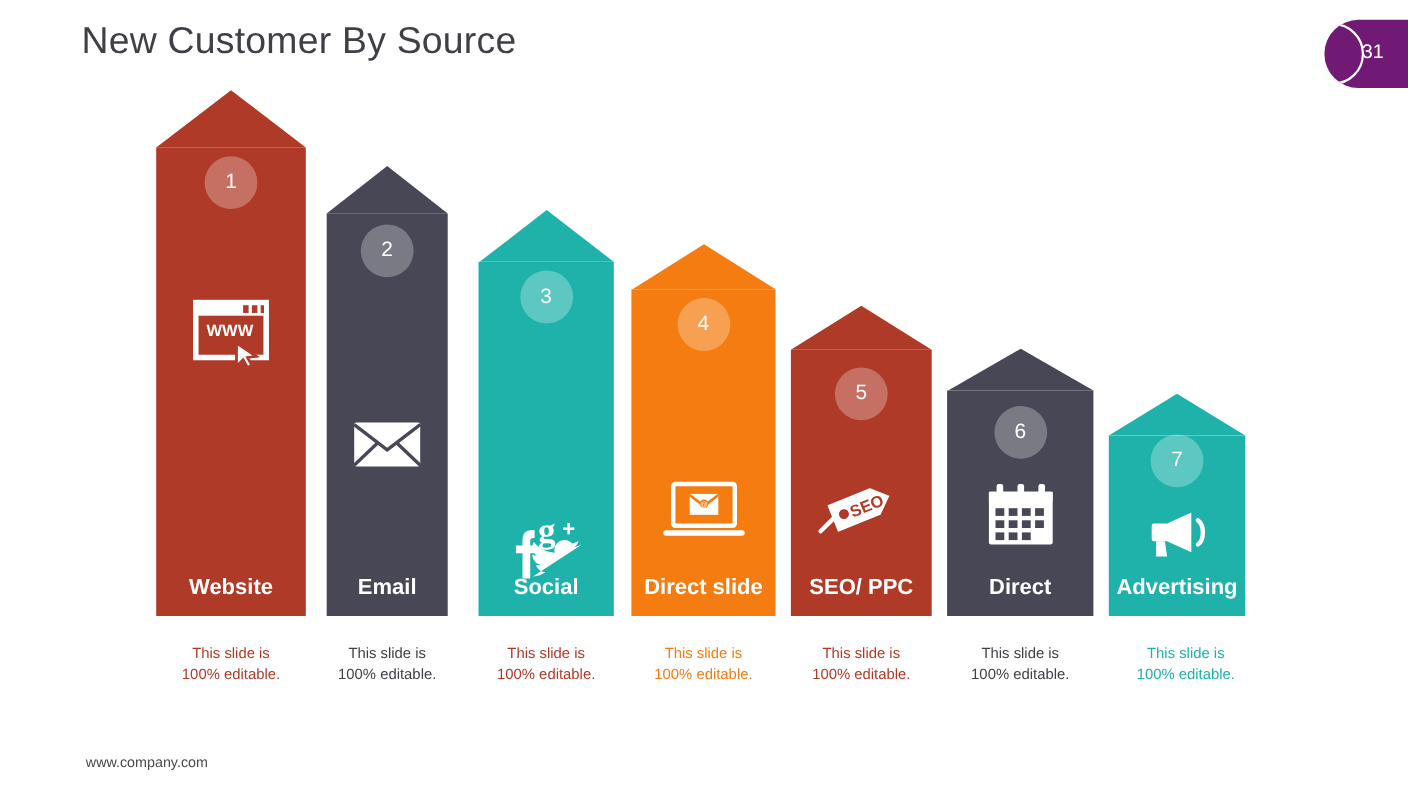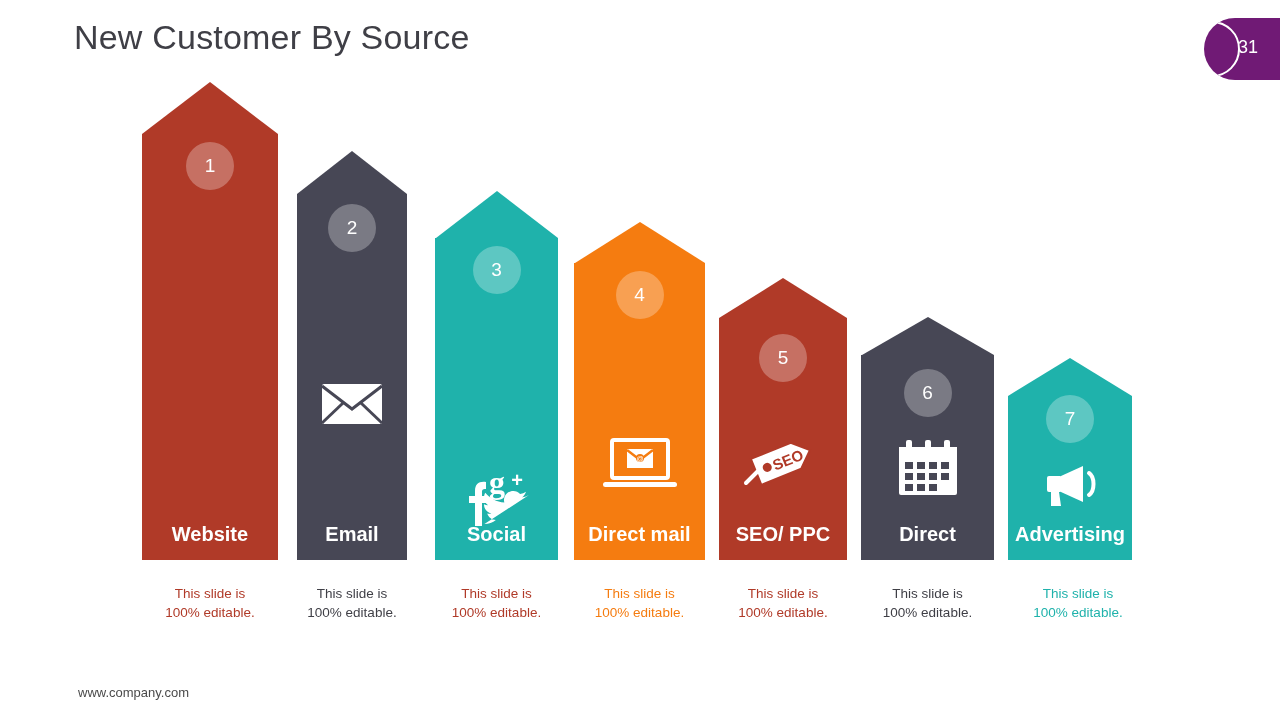--- a/index.html
+++ b/index.html
@@ -154,20 +154,31 @@
 </div>
 
 <div class="chart">
 
   <div class="col" style="left:142px; width:136px; height:478px;">
     <div class="arrow">
       <div class="head" style="border-left-width:68px; border-right-width:68px; border-bottom-width:52px; border-bottom-color:#b03a28;"></div>
       <div class="body" style="height:426px; background:#b03a28;"></div>
     </div>
     <div class="badge-num" style="top:60px;">1</div>
+    <div class="col-icon" style="top:190px;">
+      <svg width="70" height="62" viewBox="0 0 70 62">
+        <rect x="3" y="3" width="64" height="50" fill="none" stroke="#ffffff" stroke-width="5"></rect>
+        <rect x="3" y="3" width="64" height="12" fill="#ffffff"></rect>
+        <rect x="46" y="5.5" width="5" height="7" fill="#b03a28"></rect>
+        <rect x="54" y="5.5" width="5" height="7" fill="#b03a28"></rect>
+        <rect x="62" y="5.5" width="3" height="7" fill="#b03a28"></rect>
+        <text x="34" y="33" fill="#ffffff" font-family="'Liberation Sans', sans-serif" font-size="15" font-weight="bold" text-anchor="middle">WWW</text>
+        <path d="M40 40 L40 61 L46 55 L50 62 L54 60 L50 53 L58 52 Z" fill="#ffffff" stroke="#b03a28" stroke-width="2.5"></path>
+      </svg>
+    </div>
     <div class="col-label">Website</div>
   </div>
   <div class="col-desc" style="left:142px; width:136px; color:#b03a28;">
     <div>This slide is</div>
     <div>100% editable.</div>
   </div>
 
   <div class="col" style="left:297px; width:110px; height:409px;">
     <div class="arrow">
       <div class="head" style="border-left-width:55px; border-right-width:55px; border-bottom-width:43px; border-bottom-color:#474755;"></div>
@@ -219,21 +230,21 @@
     <div class="col-icon" style="top:215px;">
       <svg width="78" height="54" viewBox="0 0 78 54">
         <rect x="11" y="3" width="56" height="38" rx="2" fill="none" stroke="#ffffff" stroke-width="4"></rect>
         <rect x="26" y="12" width="26" height="19" fill="#ffffff"></rect>
         <path d="M26 13 L39 23 L52 13" fill="none" stroke="#f57c10" stroke-width="2.4"></path>
         <circle cx="39" cy="21" r="4" fill="#f57c10"></circle>
         <text x="39" y="24" fill="#ffffff" font-family="'Liberation Sans', sans-serif" font-size="7" text-anchor="middle">@</text>
         <rect x="2" y="45" width="74" height="5" rx="2.5" fill="#ffffff"></rect>
       </svg>
     </div>
-    <div class="col-label">Direct mail</div>
+    <div class="col-label">Direct slide</div>
   </div>
   <div class="col-desc" style="left:574px; width:131px; color:#f57c10;">
     <div>This slide is</div>
     <div>100% editable.</div>
   </div>
 
   <div class="col" style="left:719px; width:128px; height:282px;">
     <div class="arrow">
       <div class="head" style="border-left-width:64px; border-right-width:64px; border-bottom-width:40px; border-bottom-color:#b03a28;"></div>
       <div class="body" style="height:242px; background:#b03a28;"></div>

